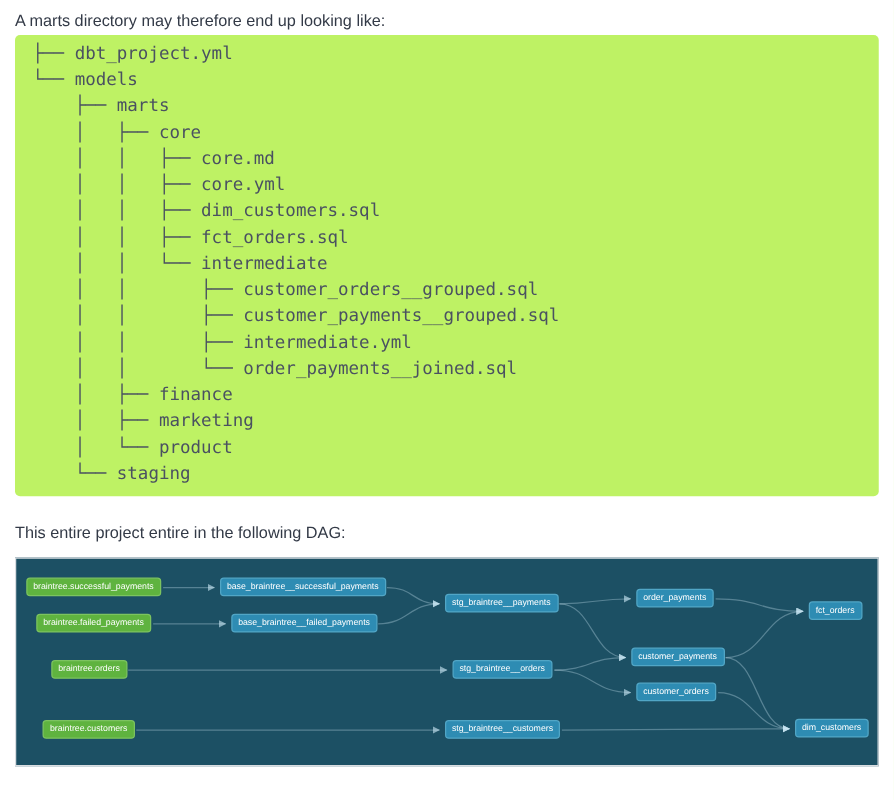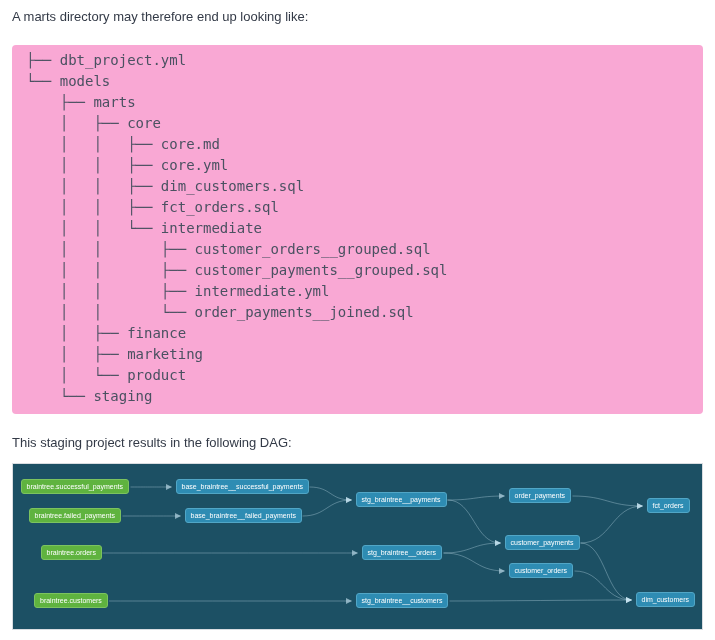--- a/index.html
+++ b/index.html
@@ -8,22 +8,21 @@
     font-family:"Liberation Sans",sans-serif;
     color:#333a47;
   }
   .page{padding:0 12px;}
   .para{
     font-size:13px;line-height:22px;margin:0;color:#333a47;
   }
   .para.intro{margin-top:6px;}
   .para.caption{margin-top:18px;}
   .code-block{
-    margin-top:17px;
-    background:#f9a8d4;
+    background:#bef264;
     border-radius:4px;
   }
   .code-block pre{
     margin:0;
     padding:5px 14px 7px 14px;
     font-family:"DejaVu Sans Mono",monospace;
     font-size:14px;line-height:21px;
     color:#4a5161;
     white-space:pre;
   }
@@ -73,21 +72,21 @@
     │   │       ├── customer_orders__grouped.sql
     │   │       ├── customer_payments__grouped.sql
     │   │       ├── intermediate.yml
     │   │       └── order_payments__joined.sql
     │   ├── finance
     │   ├── marketing
     │   └── product
     └── staging</pre>
   </div>
 
-  <p class="para caption">This staging project results in the following DAG:</p>
+  <p class="para caption">This entire project entire in the following DAG:</p>
 
   <div class="dag-frame">
     <svg class="dag-edges" viewBox="0 0 689 163" width="689" height="163">
       <defs>
         <marker id="arrw" markerWidth="7" markerHeight="6" refX="5.5" refY="3" orient="auto" markerUnits="userSpaceOnUse">
           <path d="M0,0 L6,3 L0,6 Z" fill="rgba(205,233,246,0.6)"></path>
         </marker>
       </defs>
       <g id="edge-group">
           <path d="M117.5,22 C139.5,22 136.5,22 158.5,22" fill="none" stroke="rgba(205,233,246,0.33)" stroke-width="1" marker-end="url(#arrw)"></path>

